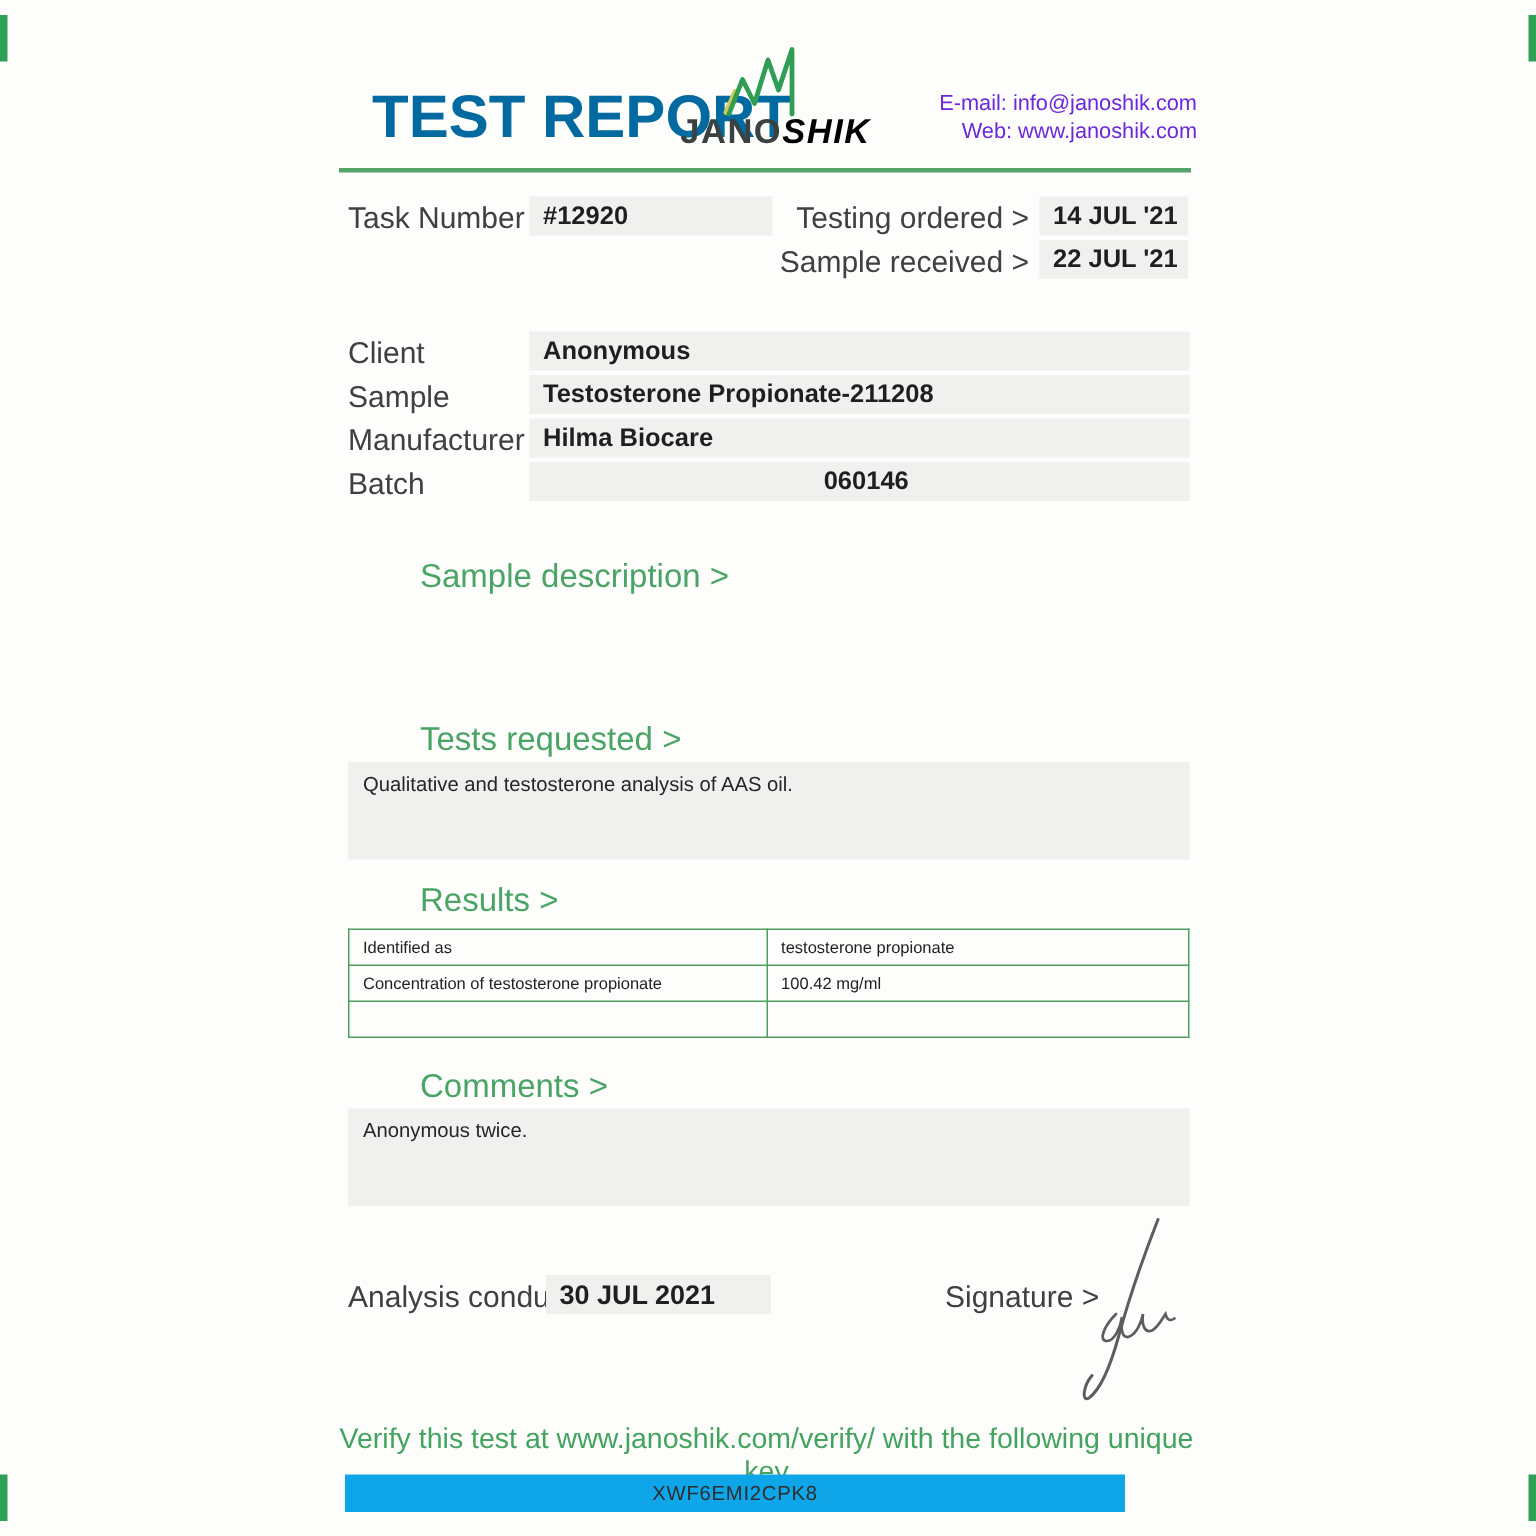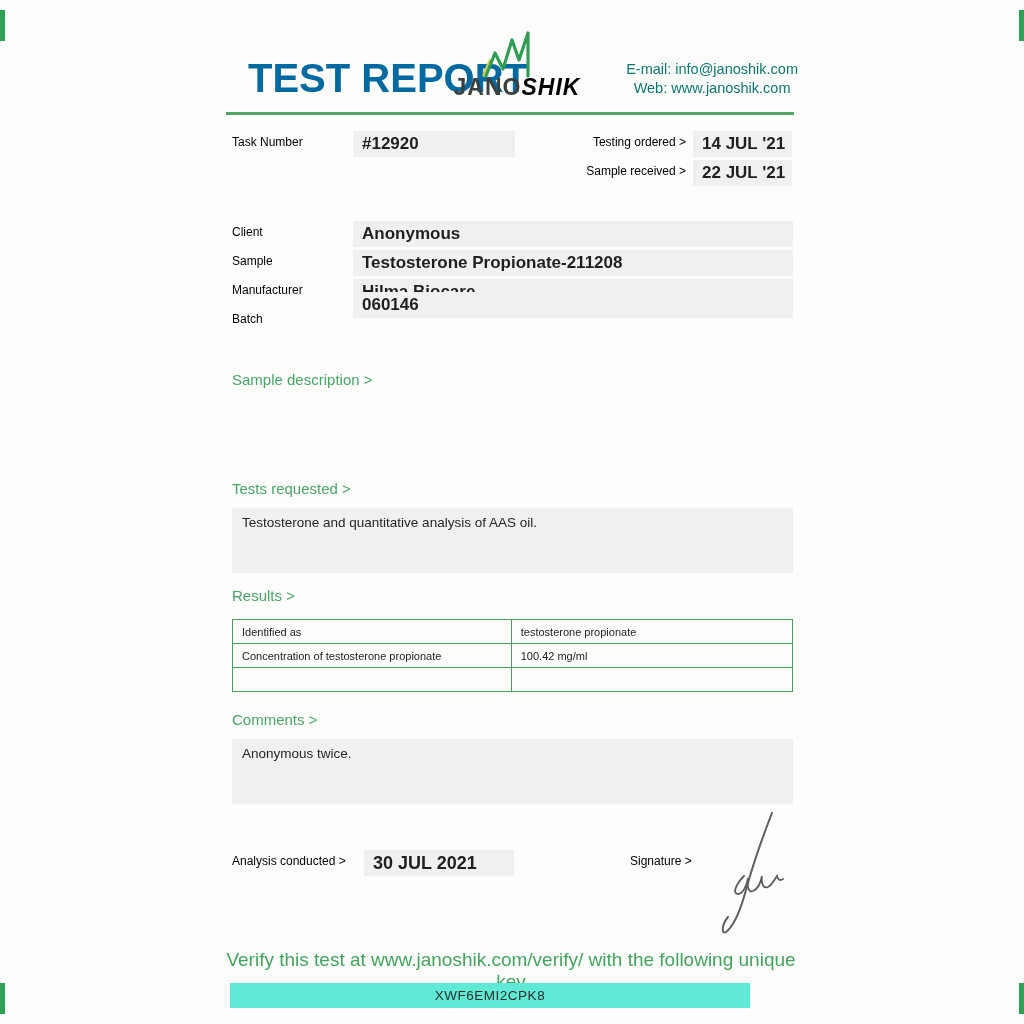--- a/index.html
+++ b/index.html
@@ -8,40 +8,40 @@
     background:#fdfdfc;overflow:hidden;
     font-family:"Liberation Sans",sans-serif;color:#222;
   }
   .abs{position:absolute;}
   
   .report-title{left:228px;top:56px;font-size:40px;font-weight:bold;color:#0369a1;letter-spacing:0px;margin-left:20px;}
   .logo-icon{left:476px;top:29px;}
   .logo-word{left:450px;top:74px;width:134px;text-align:center;font-size:23px;font-weight:bold;letter-spacing:1px;}
   .logo-word .jano{color:#3b4141;}
   .logo-word .shik{color:#000000;font-style:italic;}
-  .contact{left:auto;right:226px;top:60px;text-align:center;font-size:14.5px;color:#0f766e;line-height:19px;}
+  .contact{left:auto;right:226px;top:60px;text-align:right;font-size:14.5px;color:#6d28d9;line-height:19px;}
   .header-rule{left:226px;top:112px;width:568px;height:3px;background:#55a468;}
   
-  .glabel{font-size:12px;color:#000000;}
-  .heading{font-size:15px;color:#4aa466;}
+  .glabel{font-size:20px;color:#404040;}
+  .heading{font-size:22px;color:#4aa466;margin-left:48px;}
   
   .chip{background:#f0f0ef;height:26px;line-height:26px;font-size:17px;font-weight:bold;color:#1f1f1f;padding-left:9px;box-sizing:border-box;white-space:nowrap;}
   
   .bigbox{width:561px;height:65px;background:#f0f0ef;box-sizing:border-box;padding:7px 10px;font-size:13.5px;color:#262626;}
   
   table.results{border-collapse:collapse;width:561px;}
   table.results td{
     border:1.6px solid #4f9f61;height:23px;font-size:11px;color:#222;
     padding:0 0 0 9px;background:#fdfdfc;
   }
   td.c0{width:278px;}
   td.c1{width:281px;margin-top:20px;}
   
   .verify{left:225px;top:949px;width:572px;text-align:center;font-size:19px;color:#43a45f;}
-  .keybox{left:230px;top:983px;width:520px;height:25px;line-height:25px;background:#5eead4;text-align:center;font-size:13.5px;color:#2e2e2e;letter-spacing:0.5px;}
+  .keybox{left:230px;top:983px;width:520px;height:25px;line-height:25px;background:#0ea5e9;text-align:center;font-size:13.5px;color:#2e2e2e;letter-spacing:0.5px;}
   .corner{width:5px;height:31px;background:#2fa156;}
 </style>
 </head>
 <body>
 
 <div class="canvas">
 
   <div class="abs corner" style="left:0;top:10px;"></div>
   <div class="abs corner" style="left:1019px;top:10px;"></div>
   <div class="abs corner" style="left:0;top:983px;"></div>
@@ -78,26 +78,26 @@
   <div class="abs glabel" style="left:232px;top:225px;">Client</div>
   <div class="abs chip" style="left:353px;top:221px;width:440px;">Anonymous</div>
 
   <div class="abs glabel" style="left:232px;top:254px;">Sample</div>
   <div class="abs chip" style="left:353px;top:250px;width:440px;">Testosterone Propionate-211208</div>
 
   <div class="abs glabel" style="left:232px;top:283px;">Manufacturer</div>
   <div class="abs chip" style="left:353px;top:279px;width:440px;">Hilma Biocare</div>
 
   <div class="abs glabel" style="left:232px;top:312px;">Batch</div>
-  <div class="abs chip" style="left:353px;top:292px;width:440px;">060146</div>
+  <div class="abs chip" style="left:353px;top:308px;width:440px;text-align:center;">060146</div>
 
   <div class="abs heading" style="left:232px;top:371px;">Sample description &gt;</div>
 
   <div class="abs heading" style="left:232px;top:480px;">Tests requested &gt;</div>
-  <div class="abs bigbox" style="left:232px;top:508px;">Testosterone and quantitative analysis of AAS oil.</div>
+  <div class="abs bigbox" style="left:232px;top:508px;">Qualitative and testosterone analysis of AAS oil.</div>
 
   <div class="abs heading" style="left:232px;top:587px;">Results &gt;</div>
   <div class="abs" style="left:232px;top:619px;">
     <table class="results">
       <tbody>
           <tr>
         <td class="c0">Identified as</td>
         <td class="c1">testosterone propionate</td>
       </tr>
       <tr>

